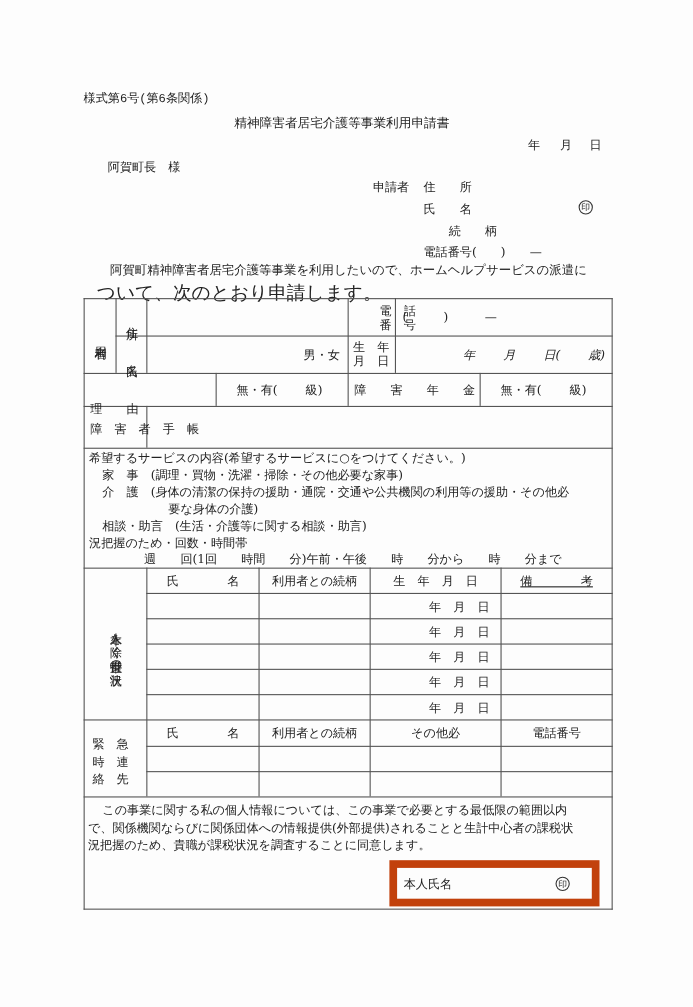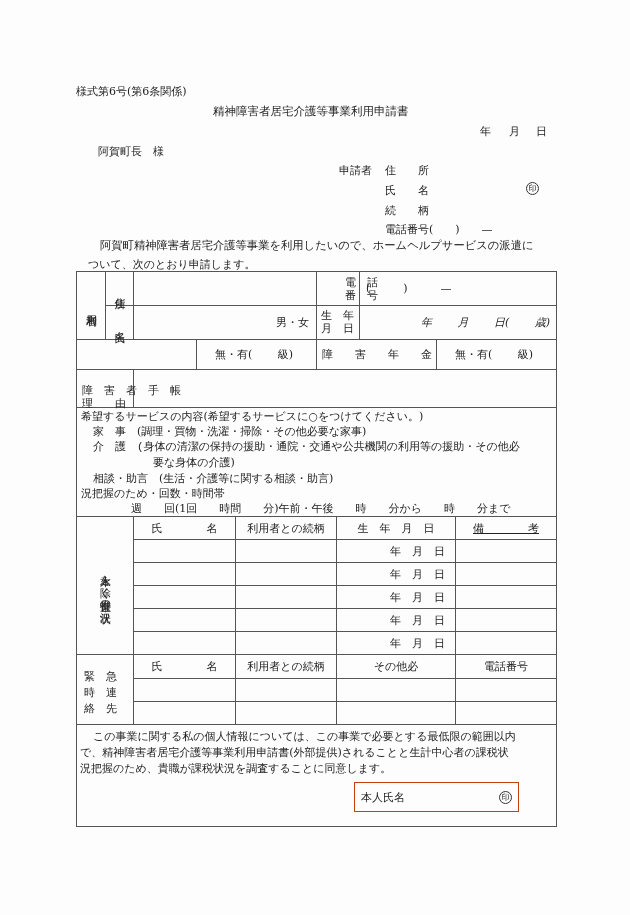--- a/index.html
+++ b/index.html
@@ -10,36 +10,36 @@
   .h { height:1px; }
   .v { width:1px; }
   .stamp { display:inline-block; width:11px; height:11px; border:1px solid #333; border-radius:50%;
            font-size:8px; line-height:11px; text-align:center; }
   .vt { writing-mode:vertical-rl; text-orientation:upright; letter-spacing:0; line-height:1; }
   .cell-c { position:absolute; display:flex; align-items:center; justify-content:center; text-align:center; }
 </style>
 </head>
 <body>
 
-<div class="abs" style="left:76px;top:86px;">様式第6号(第6条関係)</div>
+<div class="abs" style="left:76px;top:86px;font-family:Liberation Mono, monospace;">様式第6号(第6条関係)</div>
 <div class="abs" style="left:213px;top:106px;font-size:11.5px;">精神障害者居宅介護等事業利用申請書</div>
 <div class="abs" style="left:480px;top:126px;">年</div>
 <div class="abs" style="left:509px;top:126px;">月</div>
 <div class="abs" style="left:536px;top:126px;">日</div>
 <div class="abs" style="left:98px;top:146px;">阿賀町長　様</div>
 
 <div class="abs" style="left:339px;top:165px;">申請者</div>
 <div class="abs" style="left:385px;top:165px;">住　　所</div>
 <div class="abs" style="left:385px;top:185px;">氏　　名</div>
 <div class="abs" style="left:526px;top:182px;"><span class="stamp">印</span></div>
-<div class="abs" style="left:385px;top:205px;">続　　柄</div>
+<div class="abs" style="left:408px;top:205px;">続　　柄</div>
 <div class="abs" style="left:385px;top:224px;">電話番号(　　)　　—</div>
 
 <div class="abs" style="left:100px;top:240px;font-size:11.3px;">阿賀町精神障害者居宅介護等事業を利用したいので、ホームヘルプサービスの派遣に</div>
-<div class="abs" style="left:88px;top:259px;font-size:11px;">ついて、次のとおり申請します。</div>
+<div class="abs" style="left:88px;top:259px;font-size:17px;">ついて、次のとおり申請します。</div>
 
 <div>
 
   <div class="ln h" style="left:76px;top:271px;width:481px;"></div>
   <div class="ln h" style="left:76px;top:826px;width:481px;"></div>
   <div class="ln v" style="left:76px;top:271px;height:556px;"></div>
   <div class="ln v" style="left:556px;top:271px;height:556px;"></div>
 
   <div class="ln v" style="left:105px;top:271px;height:68px;"></div>
   <div class="ln v" style="left:133px;top:271px;height:68px;"></div>
@@ -89,26 +89,26 @@
   <div>生　年</div>
     <div>月　日</div>
 </div>
 <div class="abs" style="left:421px;top:317px;font-style:italic;">年　　 月　　 日(　　 歳)</div>
 
 <div class="abs" style="left:82px;top:349px;margin-top:36px;">障　害　者　手　帳</div>
 <div class="abs" style="left:215px;top:349px;">無・有(　　 級)</div>
 <div class="abs" style="left:322px;top:349px;">障　　害　　年　　金</div>
 <div class="abs" style="left:455px;top:349px;">無・有(　　 級)</div>
 
-<div class="abs" style="left:82px;top:398px;">理　　由</div>
+<div class="abs" style="left:82px;top:366px;">理　　由</div>
 <div class="abs" style="left:134px;top:370px;width:422px;height:37px;"></div>
 
 <div class="abs" style="left:81px;top:411px;text-align:center;">希望するサービスの内容(希望するサービスに○をつけてください。)</div>
 <div class="abs" style="left:93px;top:426px;">家　事　(調理・買物・洗濯・掃除・その他必要な家事)</div>
-<div class="abs" style="left:93px;top:442px;font-family:Liberation Mono, monospace;">介　護　(身体の清潔の保持の援助・通院・交通や公共機関の利用等の援助・その他必</div>
+<div class="abs" style="left:93px;top:442px;">介　護　(身体の清潔の保持の援助・通院・交通や公共機関の利用等の援助・その他必</div>
 <div class="abs" style="left:153px;top:457px;">要な身体の介護)</div>
 <div class="abs" style="left:93px;top:473px;">相談・助言　(生活・介護等に関する相談・助言)</div>
 <div class="abs" style="left:81px;top:488px;">況把握のため・回数・時間帯</div>
 <div class="abs" style="left:131px;top:503px;">週　　回(1回　　時間　　分)午前・午後　　時　　分から　　時　　分まで</div>
 
 <div class="cell-c vt" style="left:77px;top:517px;width:56px;height:137px;font-size:11px;">本人を除く世帯員の状況</div>
 <div class="cell-c" style="left:134px;top:517px;width:101px;height:22px;">氏　　　　名</div>
 <div class="cell-c" style="left:236px;top:517px;width:100px;height:22px;">利用者との続柄</div>
 <div class="cell-c" style="left:337px;top:517px;width:118px;height:22px;">生　年　月　日</div>
 <div class="cell-c" style="left:456px;top:517px;width:100px;height:22px;text-decoration:underline;">備　　　　考</div>
@@ -123,19 +123,19 @@
   <div>緊　急</div>
   <div>時　連</div>
   <div>絡　先</div>
 </div>
 <div class="cell-c" style="left:134px;top:655px;width:101px;height:23px;">氏　　　　名</div>
 <div class="cell-c" style="left:236px;top:655px;width:100px;height:23px;">利用者との続柄</div>
 <div class="cell-c" style="left:337px;top:655px;width:118px;height:23px;">その他必</div>
 <div class="cell-c" style="left:456px;top:655px;width:100px;height:23px;">電話番号</div>
 
 <div class="abs" style="left:93px;top:731px;">この事業に関する私の個人情報については、この事業で必要とする最低限の範囲以内</div>
-<div class="abs" style="left:80px;top:747px;">で、精神障害者居宅介護等事業利用申請書(外部提供)されることと生計中心者の課税状</div>
+<div class="abs" style="left:80px;top:747px;">で、関係機関ならびに関係団体への情報提供(外部提供)されることと生計中心者の課税状</div>
 <div class="abs" style="left:80px;top:763px;">況把握のため、貴職が課税状況を調査することに同意します。</div>
 
-<div class="abs" style="left:354px;top:782px;width:163px;height:28px;border:1px solid #c2410c;">
+<div class="abs" style="left:354px;top:782px;width:163px;height:28px;border:7px solid #c2410c;padding-left:14px;">
   <span class="abs" style="left:6px;top:9px;">本人氏名</span>
   <span class="abs" style="left:144px;top:8px;"><span class="stamp">印</span></span>
 </div>
 
 </body></html>

